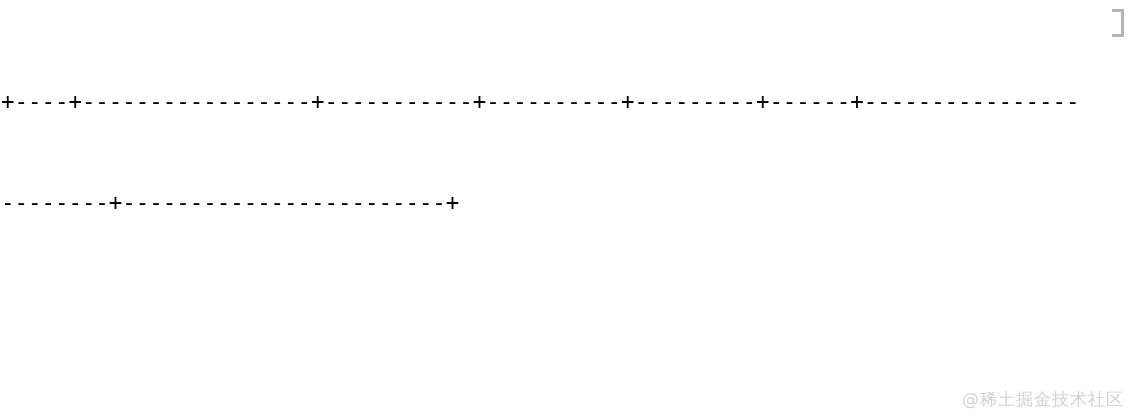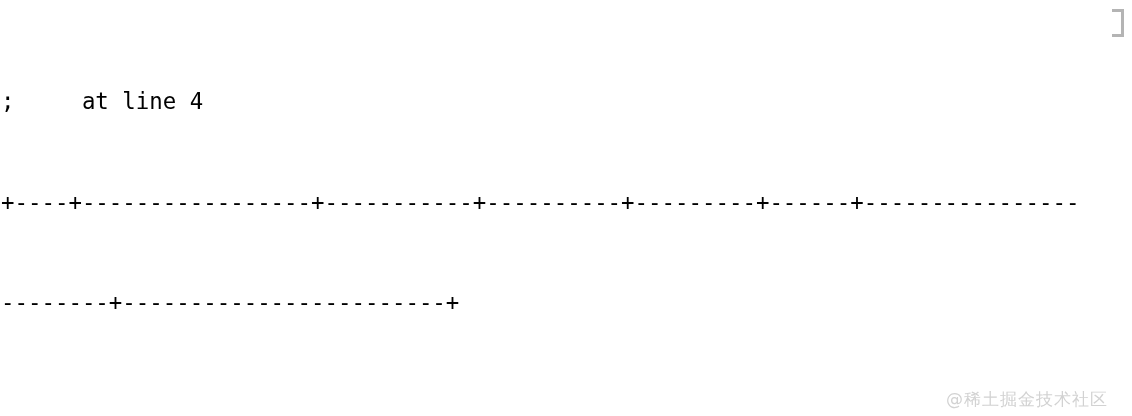--- a/index.html
+++ b/index.html
@@ -45,38 +45,37 @@
     left: 1112px;
     top: 9px;
     width: 9px;
     height: 22px;
     border-right: 3px solid #b4b4b4;
     border-top: 3px solid #b4b4b4;
     border-bottom: 3px solid #b4b4b4;
   }
   #watermark {
     position: absolute;
-    right: 24px;
+    right: 8px;
     bottom: 6px;
     font-family: "DejaVu Sans", "Liberation Sans", sans-serif;
     font-size: 17px;
     line-height: 22px;
     color: #d2d2d2;
     letter-spacing: 1px;
     white-space: pre;
   }
 </style>
 </head>
 <body>
 
 <div id="terminal">
 
   <div id="term-lines">
 
-    <div class="term-line">;     at line 4</div>
     <div class="term-line">+----+-----------------+-----------+----------+---------+------+----------------</div>
     <div class="term-line">--------+------------------------+</div>
     
     
     
     
     
     
 
     

